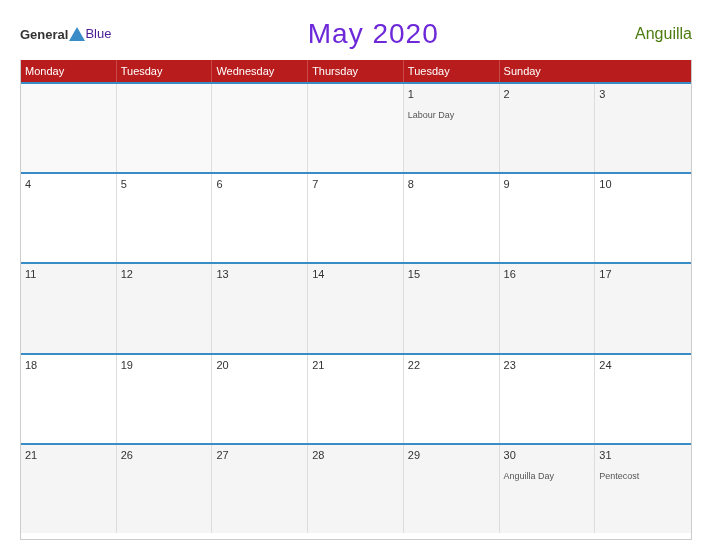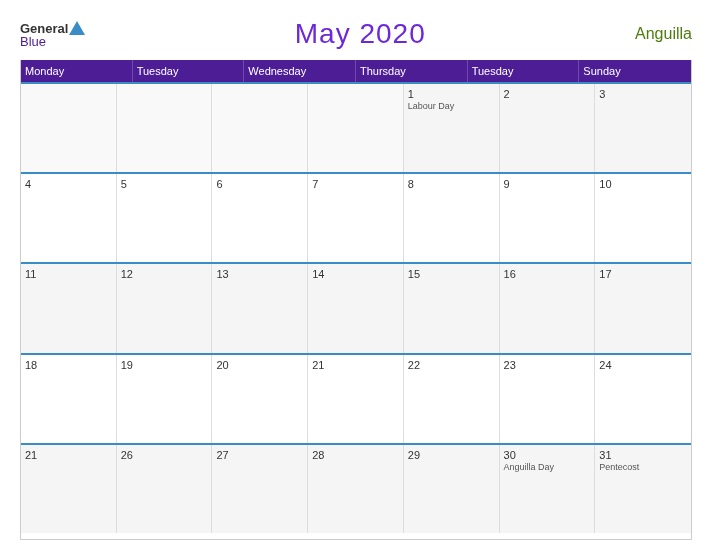--- a/index.html
+++ b/index.html
@@ -22,21 +22,21 @@
     
     .header {
       display: flex;
       align-items: center;
       justify-content: space-between;
       margin-bottom: 10px;
     }
 
     .logo {
       display: flex;
-      flex-direction: column;
+      flex-direction: row;
       line-height: 1;
     }
 
     .logo-general {
       font-size: 13px;
       font-weight: bold;
       color: #333;
       letter-spacing: 0;
     }
 
@@ -61,22 +61,22 @@
 
     
     .calendar {
       flex: 1;
       border: 1px solid #ccc;
       border-top: none;
     }
 
     .day-headers {
       display: grid;
-      grid-template-columns: repeat(6, 1fr);
-      background-color: #4c1d95;
+      grid-template-columns: repeat(7, 1fr);
+      background-color: #b91c1c;
     }
 
     .day-header {
       color: #fff;
       font-size: 11px;
       padding: 5px 4px;
       text-align: left;
       border-right: 1px solid rgba(255,255,255,0.2);
     }
 
@@ -121,21 +121,21 @@
     .day-number {
       font-size: 11px;
       color: #333;
       display: block;
     }
 
     .day-event {
       font-size: 9px;
       color: #555;
       display: block;
-      margin-top: 1px;
+      margin-top: 10px;
     }
 
     
     .logo-line {
       display: flex;
       align-items: flex-end;
       gap: 1px;
     }
 
     .triangle-blue {

